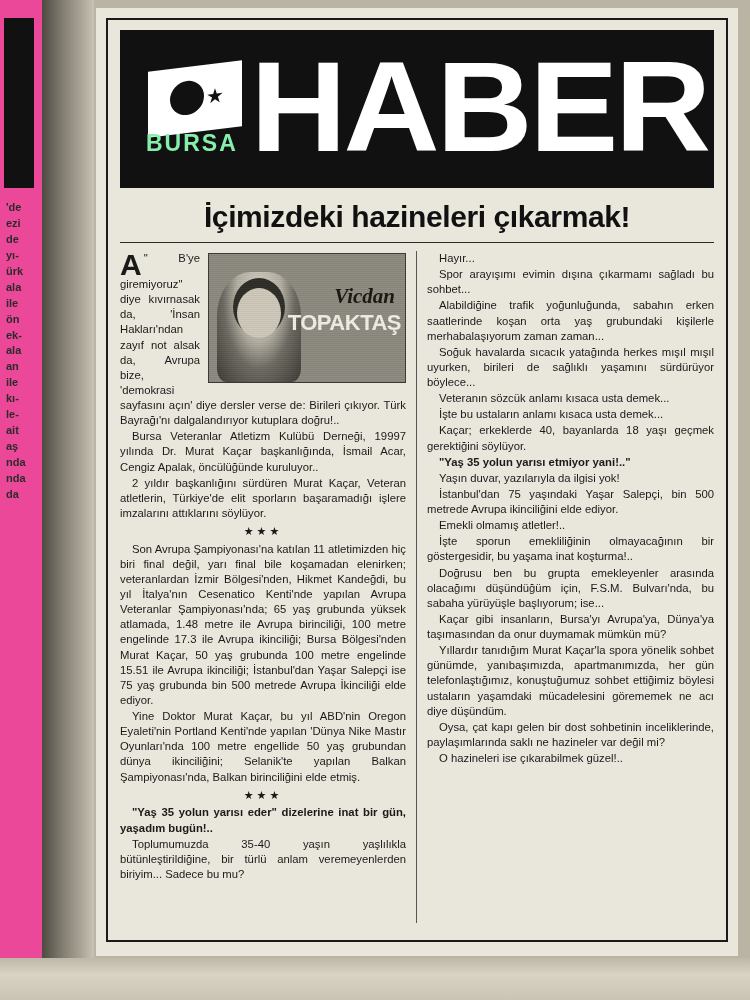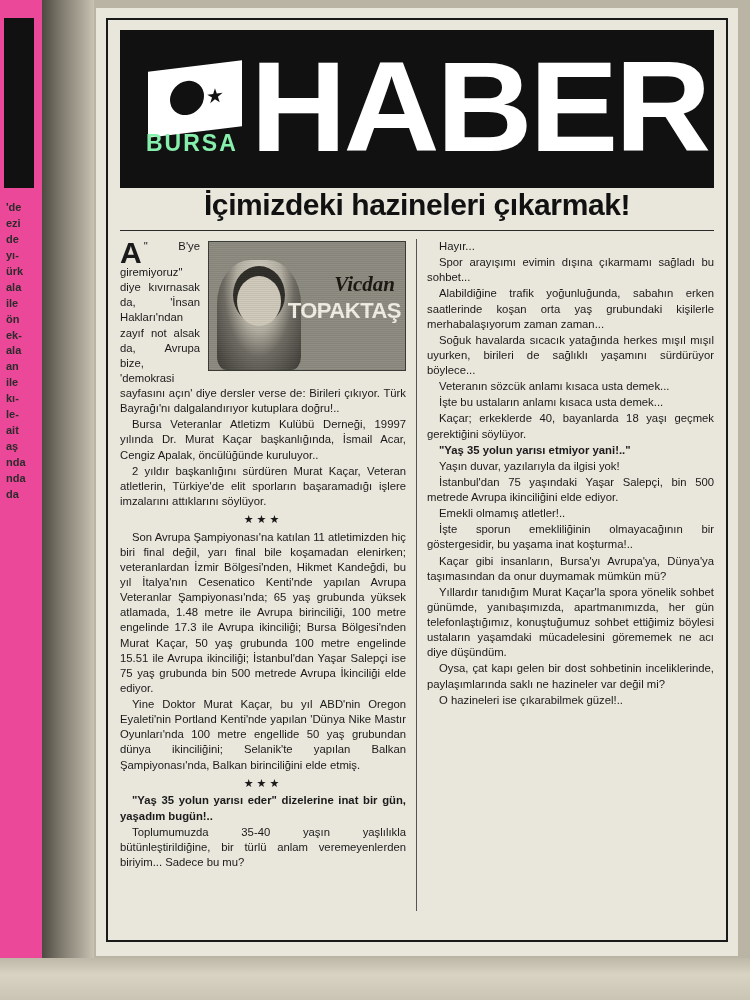--- a/index.html
+++ b/index.html
@@ -121,20 +121,21 @@
     font-weight: bold;
     font-size: 128px;
     line-height: 150px;
     letter-spacing: -3px;
     transform: scaleX(1.04);
     transform-origin: right center;
   }
 
   
   .headline {
+    margin-top: 12px;
     text-align: center;
     font-family: "Liberation Sans", sans-serif;
     font-weight: bold;
     font-size: 30px;
     color: #111;
     letter-spacing: -0.4px;
   }
   .rule {
     margin-top: 8px;
     border-top: 1px solid #2b2b2b;
@@ -301,20 +302,21 @@
           <p>Alabildiğine trafik yoğunluğunda, sabahın erken saatlerinde koşan orta yaş grubundaki kişilerle merhabalaşıyorum zaman zaman...</p>
           <p>Soğuk havalarda sıcacık yatağında herkes mışıl mışıl uyurken, birileri de sağlıklı yaşamını sürdürüyor böylece...</p>
           <p>Veteranın sözcük anlamı kısaca usta demek...</p>
           <p>İşte bu ustaların anlamı kısaca usta demek...</p>
           <p>Kaçar; erkeklerde 40, bayanlarda 18 yaşı geçmek gerektiğini söylüyor.</p>
           <p class="b">"Yaş 35 yolun yarısı etmiyor yani!.."</p>
           <p>Yaşın duvar, yazılarıyla da ilgisi yok!</p>
           <p>İstanbul'dan 75 yaşındaki Yaşar Salepçi, bin 500 metrede Avrupa ikinciliğini elde ediyor.</p>
           <p>Emekli olmamış atletler!..</p>
           <p>İşte sporun emekliliğinin olmayacağının bir göstergesidir, bu yaşama inat koşturma!..</p>
+          <p>Doğrusu ben bu grupta emekleyenler arasında olacağımı düşündüğüm için, F.S.M. Bulvarı'nda, bu sabaha yürüyüşle başlıyorum; ise...</p>
           <p>Kaçar gibi insanların, Bursa'yı Avrupa'ya, Dünya'ya taşımasından da onur duymamak mümkün mü?</p>
           <p>Yıllardır tanıdığım Murat Kaçar'la spora yönelik sohbet günümde, yanıbaşımızda, apartmanımızda, her gün telefonlaştığımız, konuştuğumuz sohbet ettiğimiz böylesi ustaların yaşamdaki mücadelesini görememek ne acı diye düşündüm.</p>
           <p>Oysa, çat kapı gelen bir dost sohbetinin inceliklerinde, paylaşımlarında saklı ne hazineler var değil mi?</p>
           <p>O hazineleri ise çıkarabilmek güzel!..</p>
         </div>
 
       </div>
     </div>
   </div>
 

